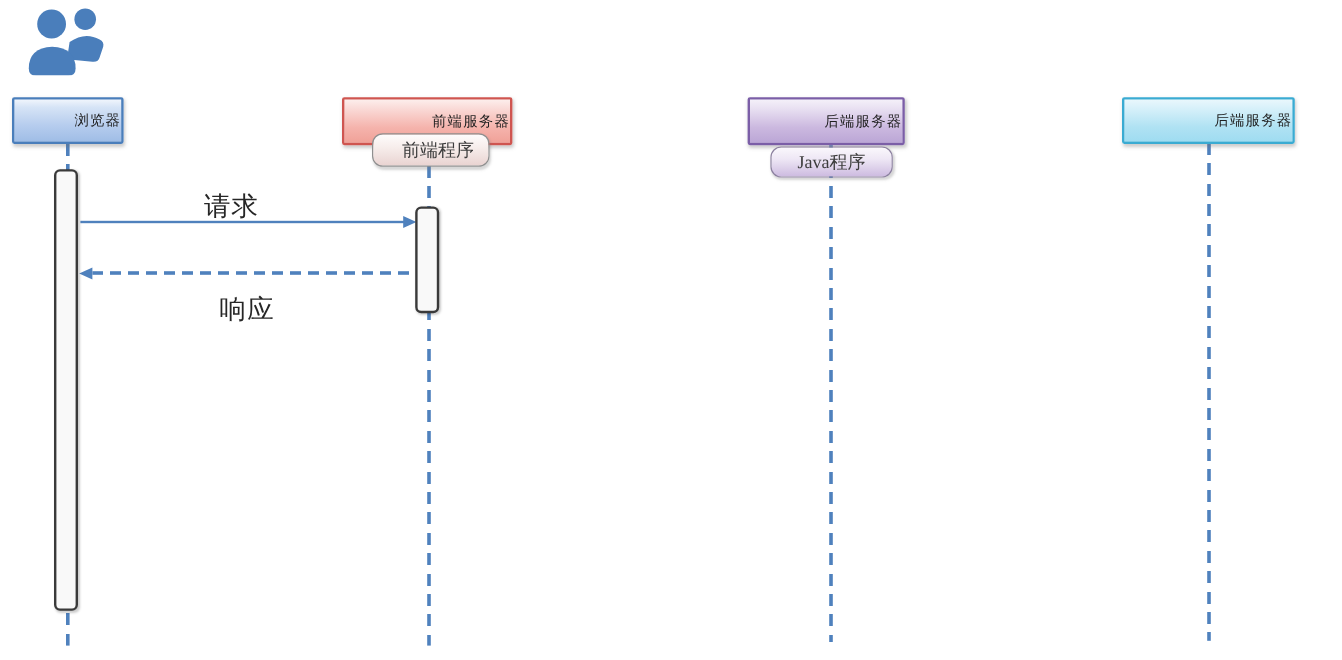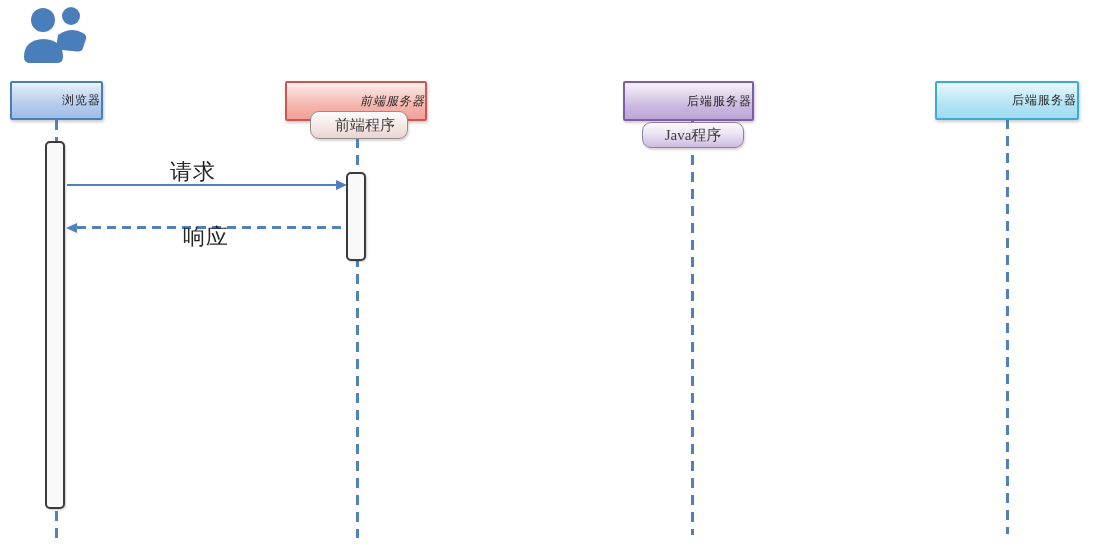--- a/index.html
+++ b/index.html
@@ -14,21 +14,21 @@
   }
   
   .actor-box{
     position:absolute;box-sizing:border-box;z-index:3;
     border:2px solid;border-radius:2px;
     display:flex;align-items:center;justify-content:flex-end;
     font-size:12px;color:#1f1f1f;letter-spacing:1px;
     box-shadow:1px 2px 3px rgba(110,110,110,.35);
   }
   .actor-blue{border-color:#4a7ebb;background:linear-gradient(to bottom,#f0f5fc 0%,#d6e4f6 18%,#b7cdee 60%,#9fbde6 100%);}
-  .actor-red{border-color:#cf5550;background:linear-gradient(to bottom,#fdeeec 0%,#fadbd8 20%,#f5b3ac 65%,#f0a198 100%);font-style:italic;}
+  .actor-red{border-color:#cf5550;background:linear-gradient(to bottom,#fdeeec 0%,#fadbd8 20%,#f5b3ac 65%,#f0a198 100%);}
   .actor-purple{border-color:#7b5ea7;background:linear-gradient(to bottom,#f4f0f9 0%,#e9e1f2 20%,#cbb8df 65%,#bba6d6 100%);padding-left:27px;}
   .actor-cyan{border-color:#3aabd2;background:linear-gradient(to bottom,#e9f7fc 0%,#d8f1fa 20%,#b0e2f3 65%,#9fdcf1 100%);}
   
   .program-box{
     position:absolute;box-sizing:border-box;z-index:4;
     border:1px solid #8f8f8f;border-radius:9px;
     display:flex;align-items:center;justify-content:center;
     font-size:15px;color:#3d3d3d;
     box-shadow:1px 2px 2px rgba(120,120,120,.3);
   }
@@ -79,21 +79,21 @@
   <div class="lifeline" style="left:356px;top:121px;height:417px"></div>
   <div class="lifeline" style="left:691px;top:121px;height:414px"></div>
   <div class="lifeline" style="left:1006px;top:119px;height:415px"></div>
 
   <div class="msg-line-solid" style="left:67px;top:184px;width:270px"></div>
   <div class="arrow-right" style="left:336px;top:180px"></div>
   <div class="msg-label" style="left:170px;top:157px">请求</div>
 
   <div class="msg-line-dashed" style="left:77px;top:226px;width:270px"></div>
   <div class="arrow-left" style="left:66px;top:223px"></div>
-  <div class="msg-label" style="left:183px;top:222px">响应</div>
+  <div class="msg-label" style="left:183px;top:243px">响应</div>
 
   <div class="activation" style="left:45px;top:141px;height:368px"></div>
   <div class="activation" style="left:346px;top:172px;height:89px"></div>
 
   <div class="actor-box actor-blue" style="left:10px;top:81px;width:93px;height:39px">
     <span>浏览器</span>
   </div>
   <div class="actor-box actor-red" style="left:285px;top:81px;width:142px;height:40px">
     <span>前端服务器</span>
   </div>

